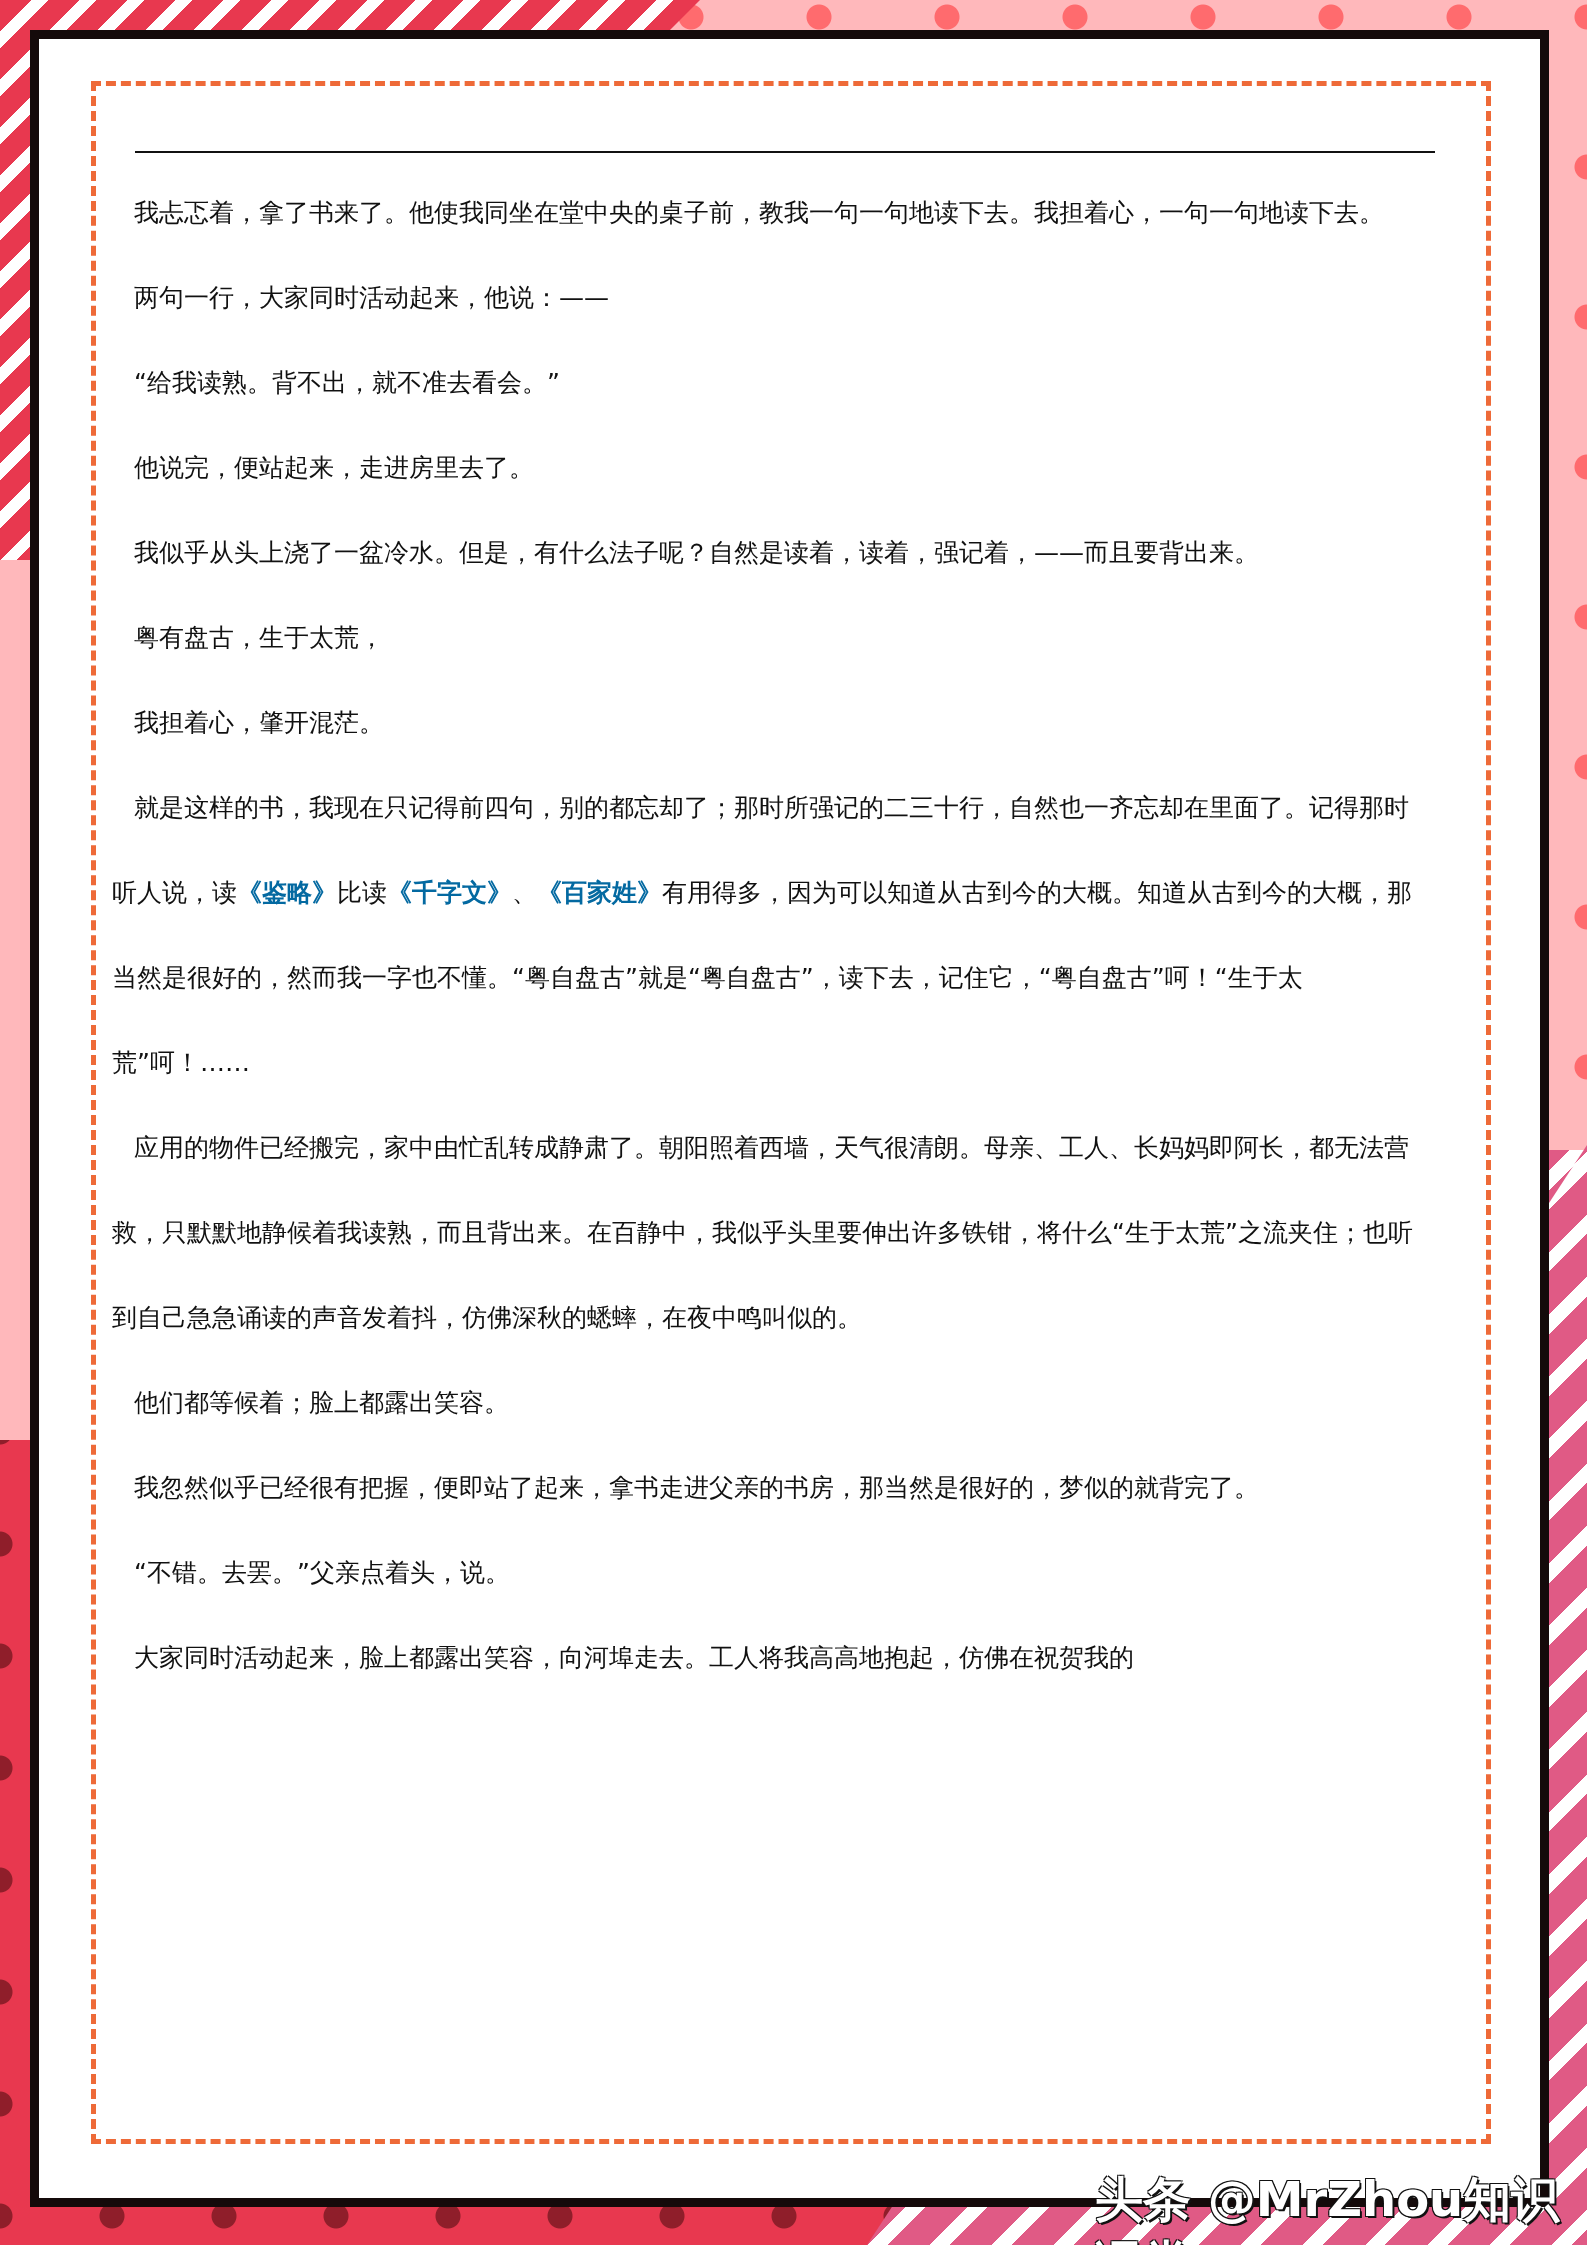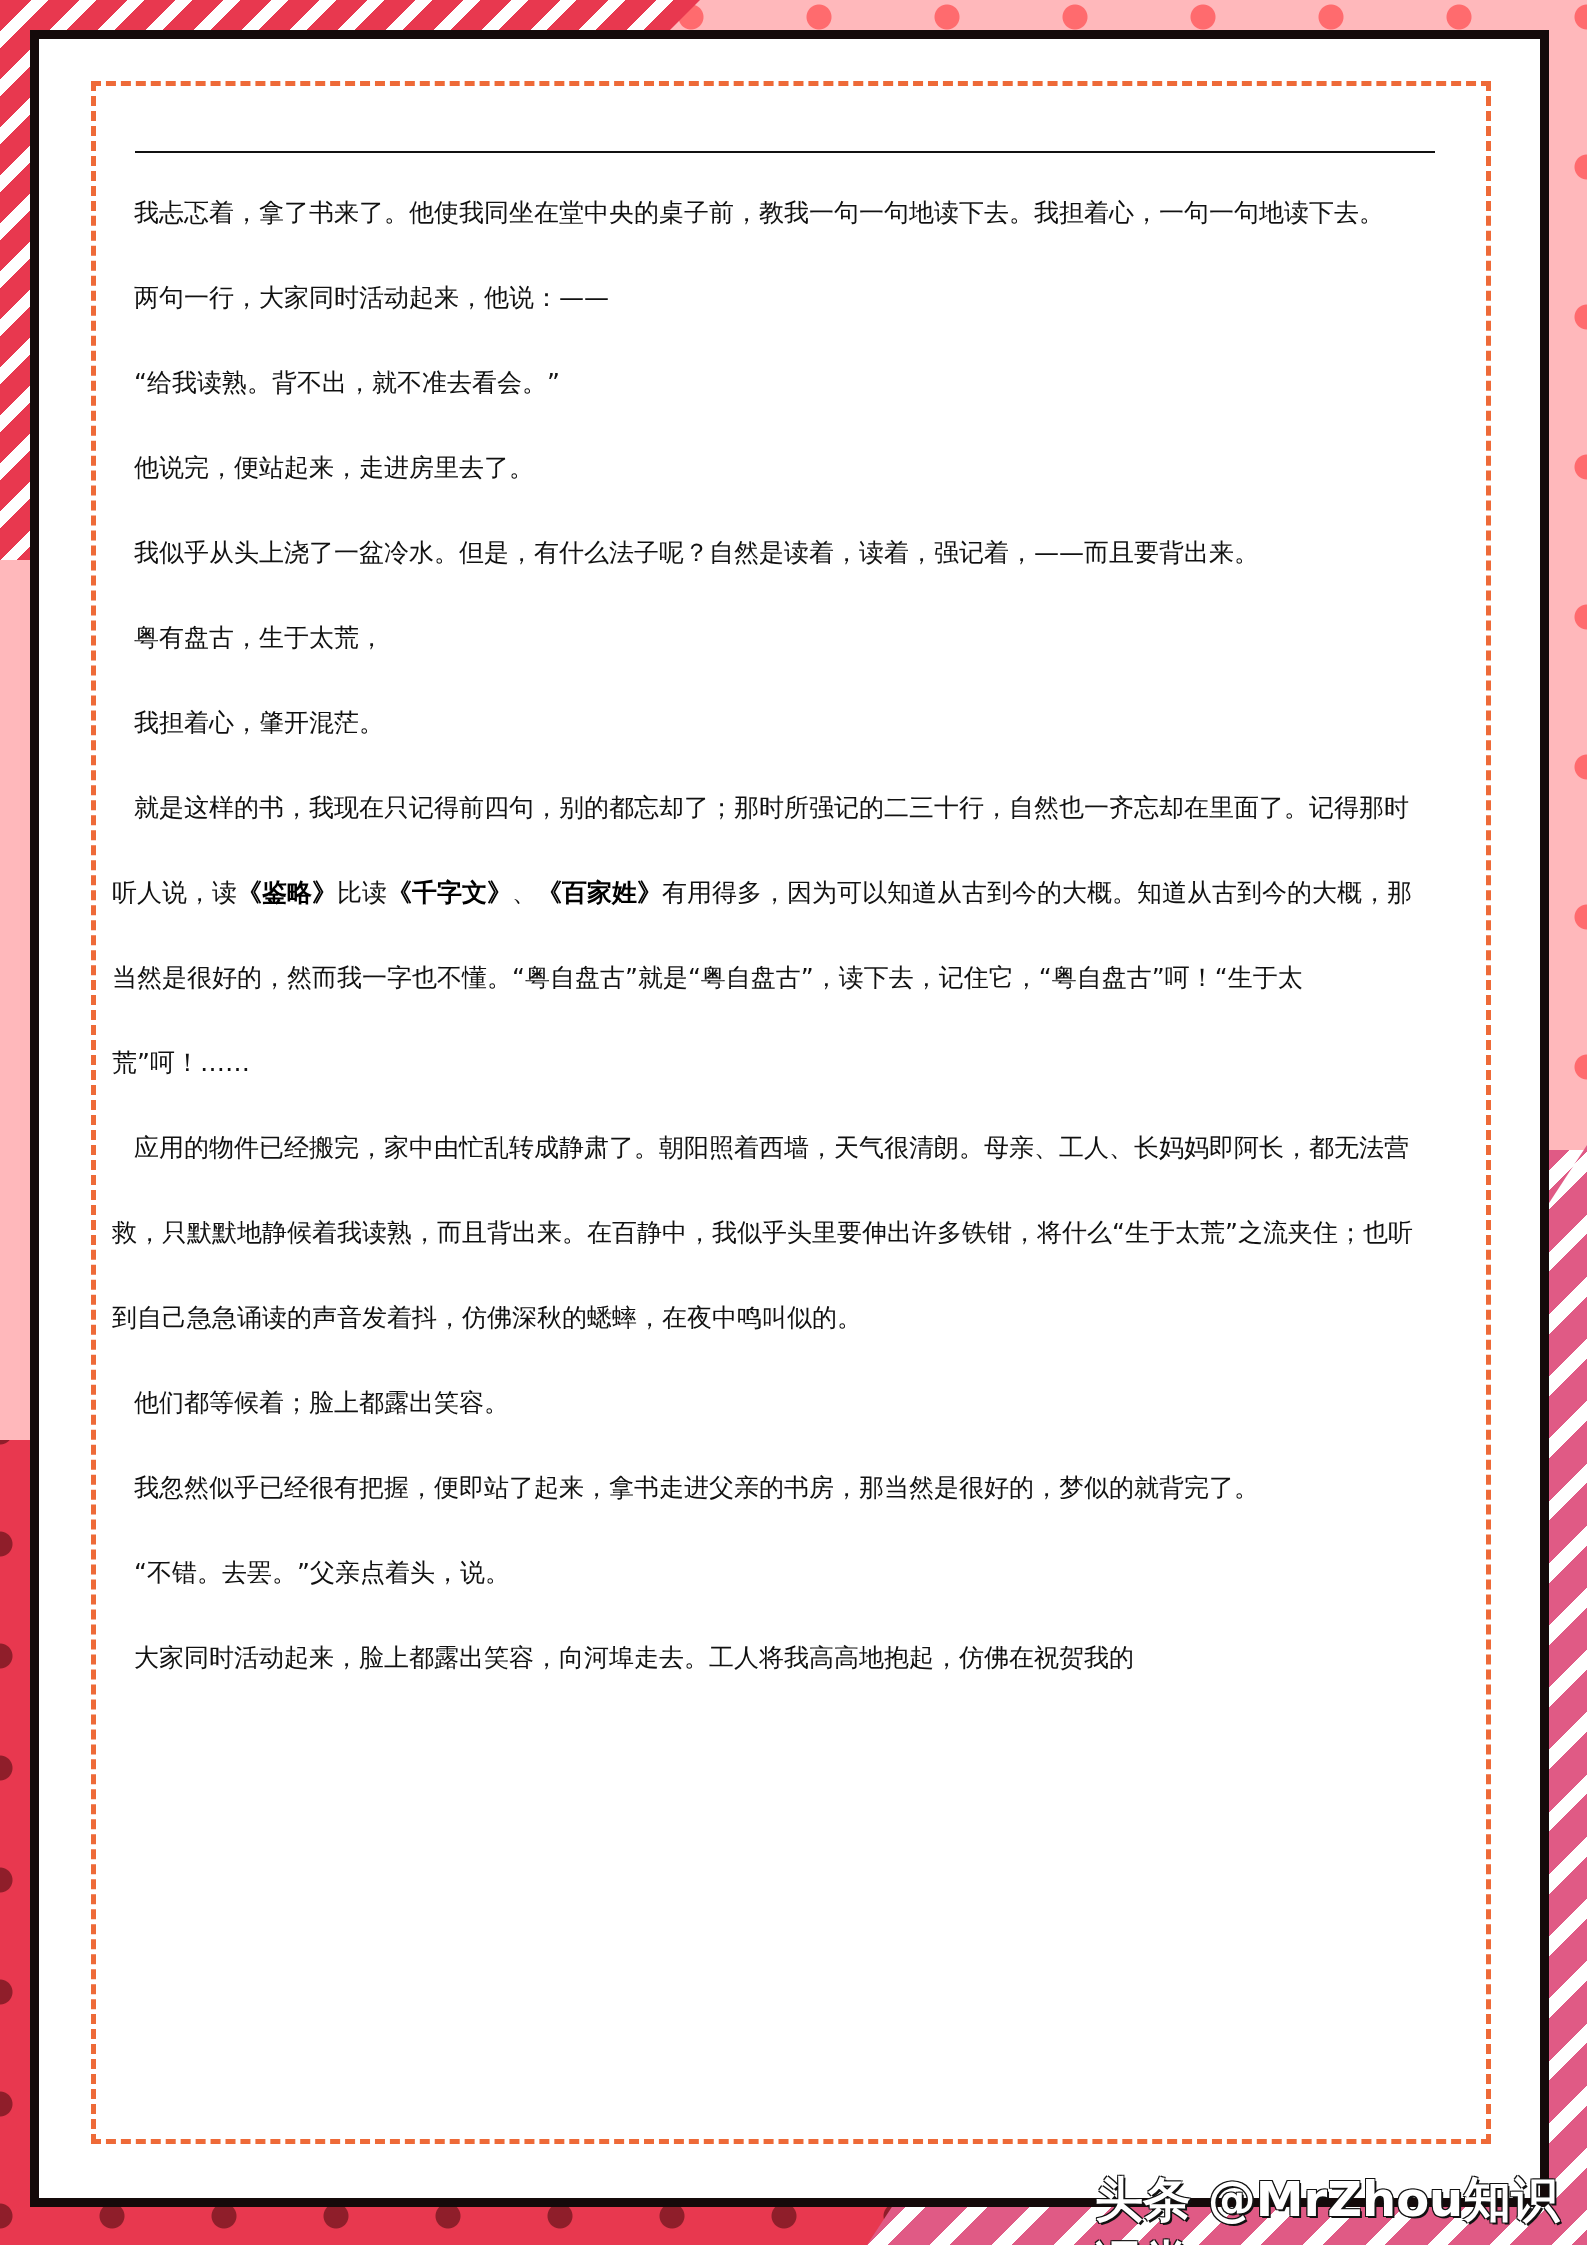--- a/index.html
+++ b/index.html
@@ -29,21 +29,21 @@
     background:#ffffff; border:9px solid #140a0a; box-sizing:border-box; }
   .dashed { position:absolute; left:52px; top:42px; width:1400px; height:2063px;
     border:5px dashed #ee6a38; box-sizing:border-box; }
   .rule { position:absolute; left:96px; top:112px; width:1300px; height:2px; background:#111; }
 
   .content { position:absolute; left:112px; top:170px; width:1316px;
     font-family:"DejaVu Sans", "Liberation Sans", sans-serif; font-size:25px; color:#111;
     line-height:85px; letter-spacing:0px; }
   .content p { margin:0; }
   .indent { text-indent:22px; }
-  .book { color:#000000; font-weight:bold; }
+  .book { color:#0369a1; font-weight:bold; }
 
   .watermark { position:absolute; left:1095px; top:2168px; font-family:"DejaVu Sans", sans-serif;
     font-size:48px; color:#ffffff; font-weight:bold;
     text-shadow: 2px 2px 0 #111, -1px -1px 0 #111, 1px -1px 0 #111, -1px 1px 0 #111; }
 </style>
 </head>
 <body>
 
 <div class="bg-pink-tr"></div>
 <div class="bg-dots-tr"></div>

